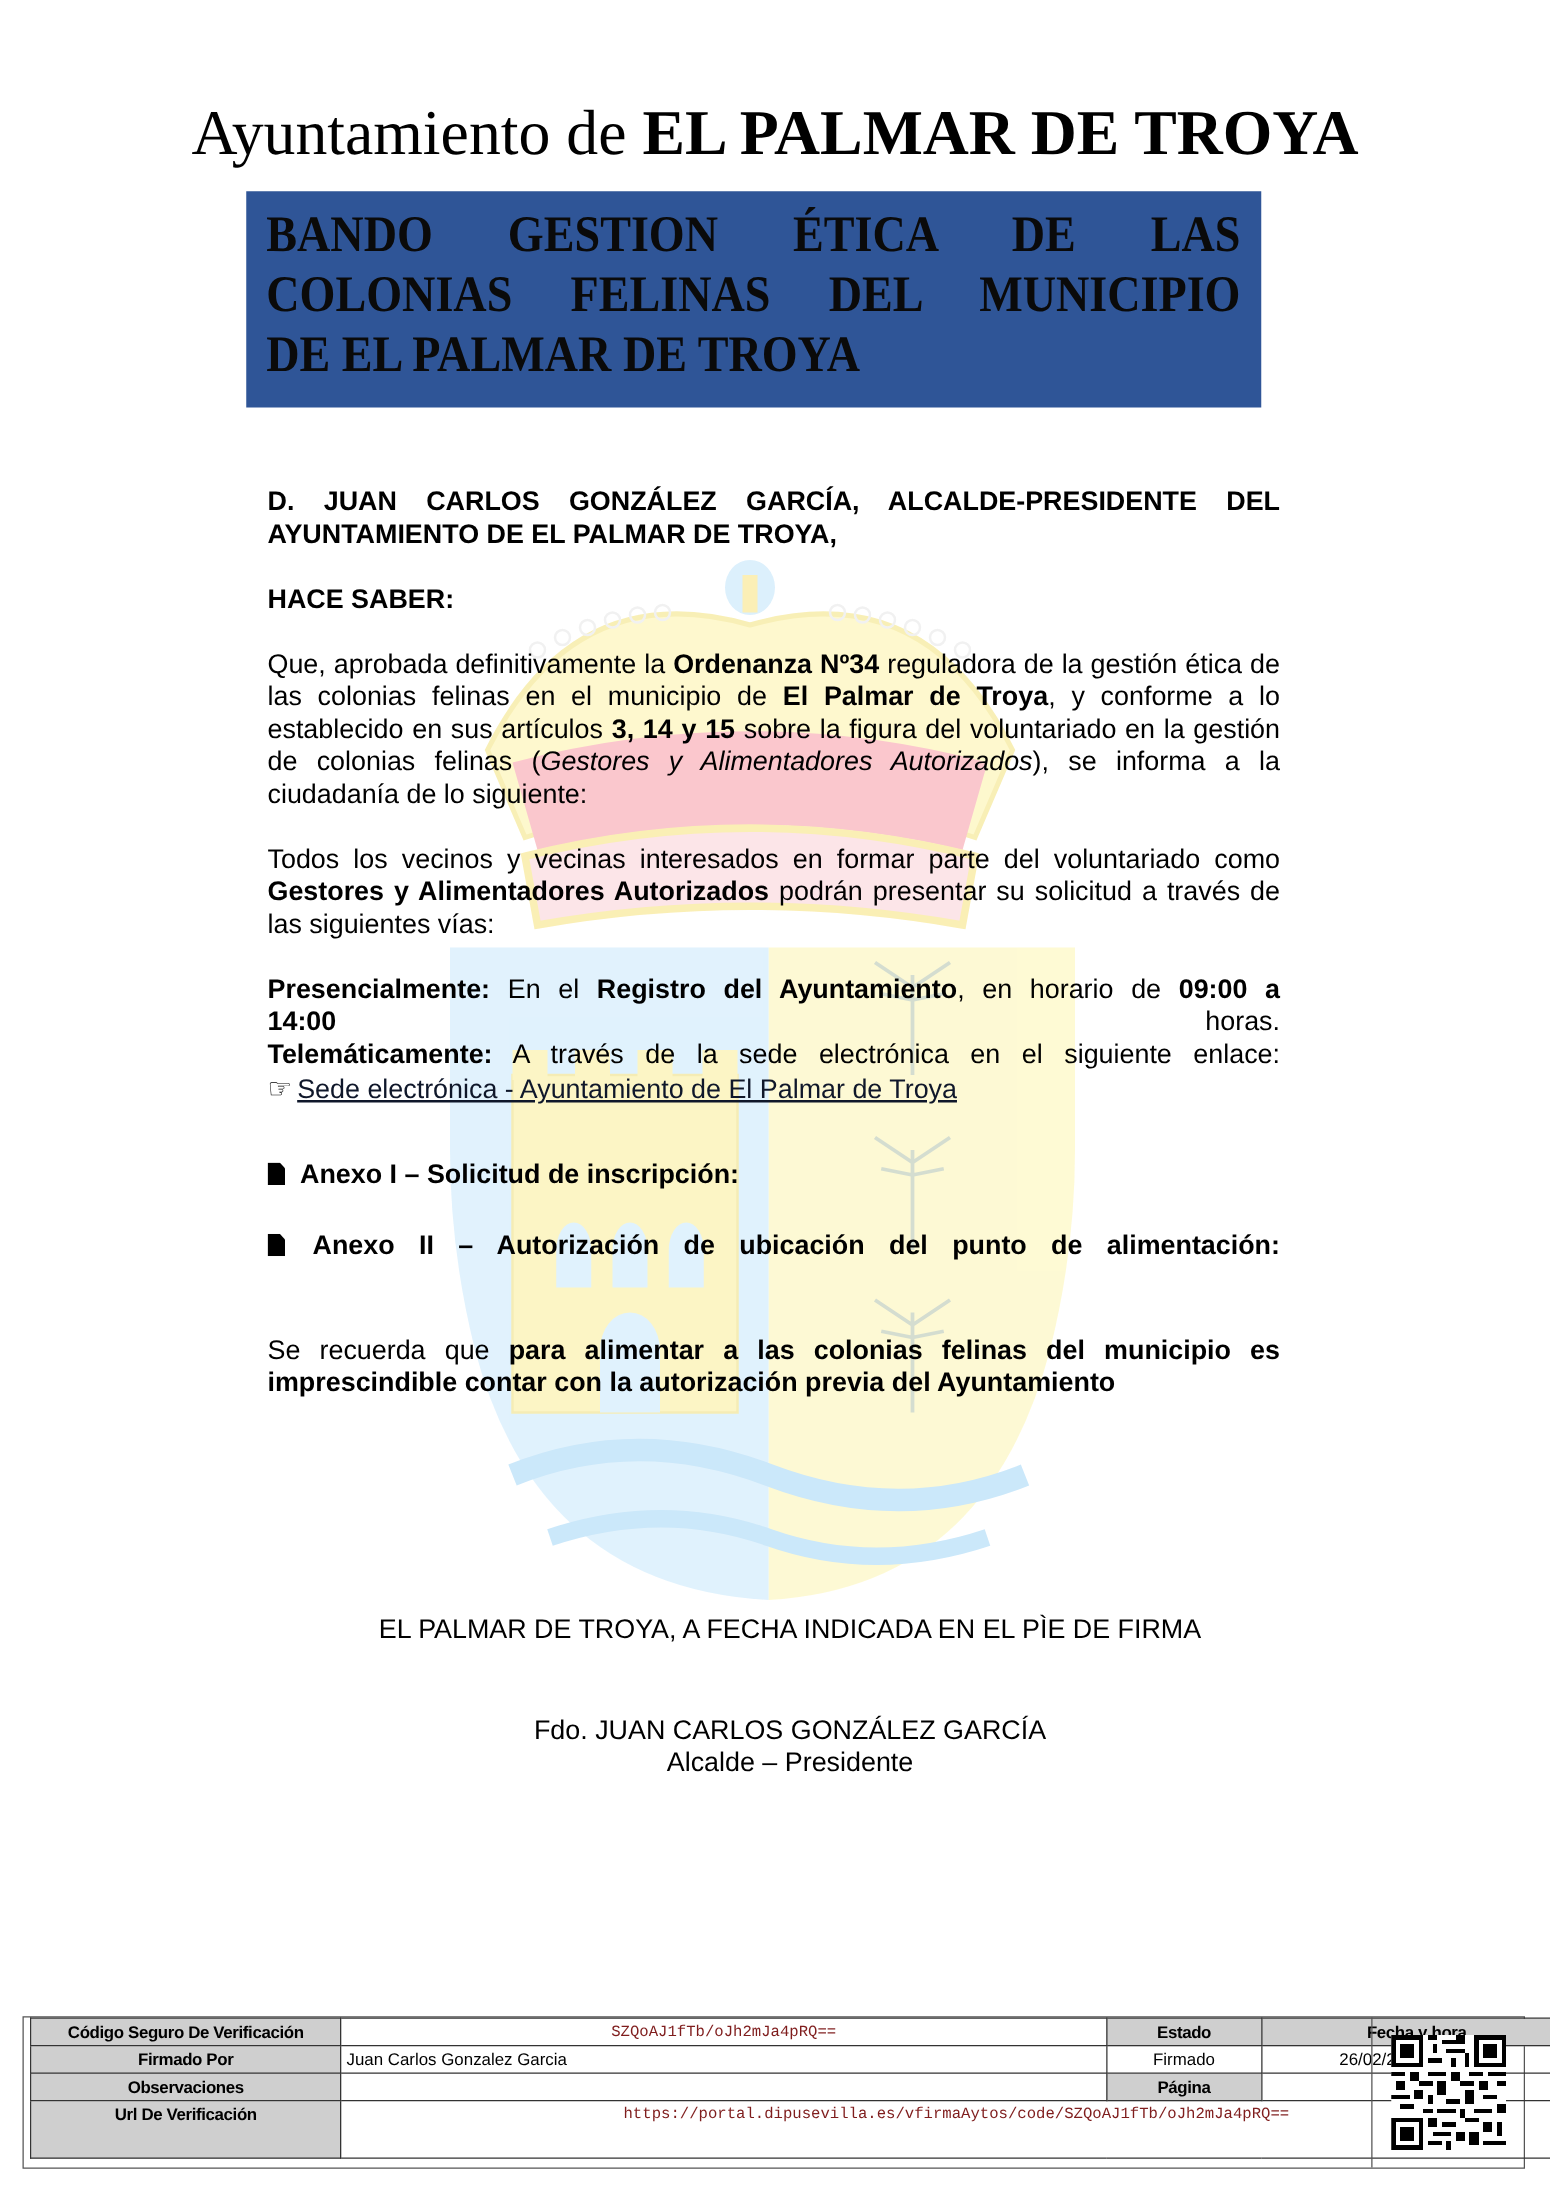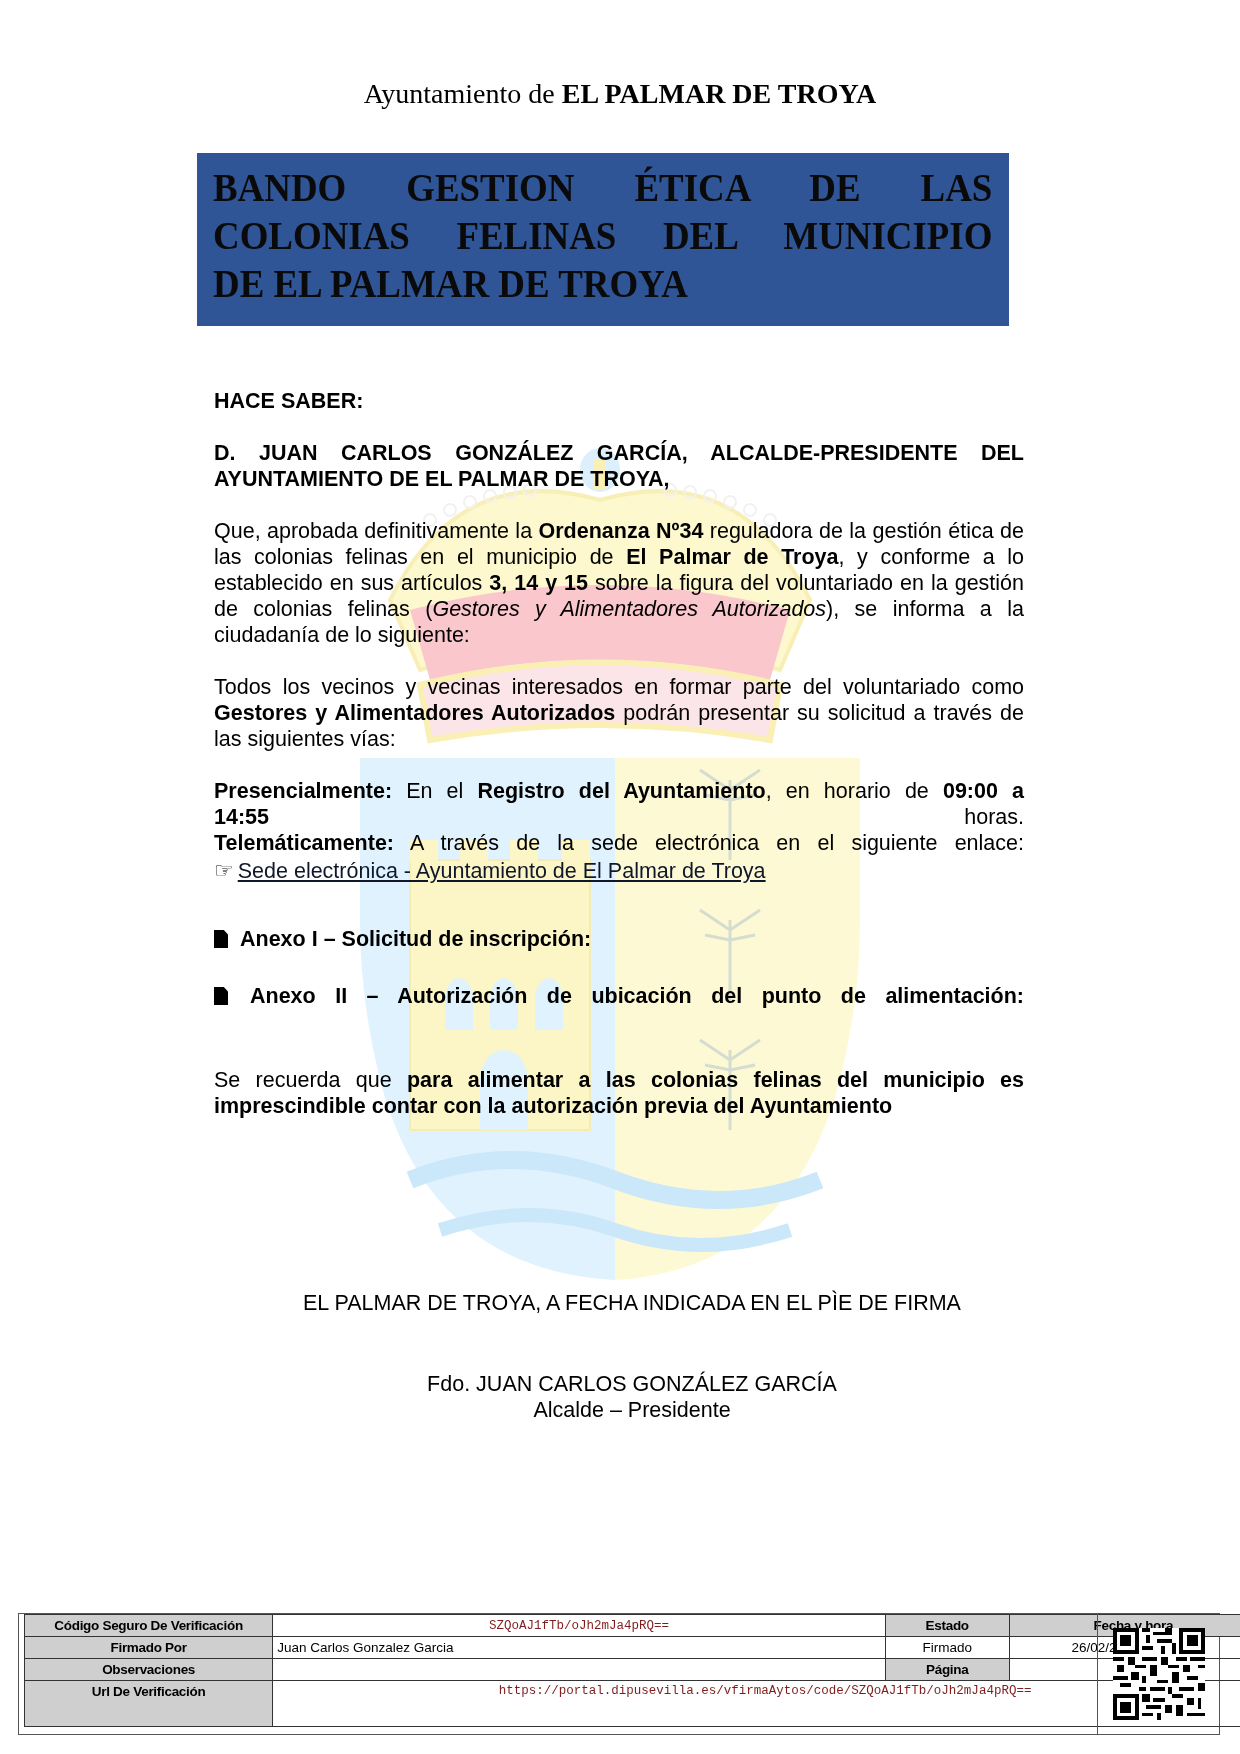--- a/index.html
+++ b/index.html
@@ -4,21 +4,21 @@
   <style>
     html, body { margin: 0; padding: 0; }
     body {
       width: 1240px; height: 1754px; background: #ffffff; position: relative; overflow: hidden;
       font-family: "Liberation Sans", sans-serif; color: #000;
     }
     
     .watermark { position: absolute; left: 350px; top: 440px; width: 530px; height: 860px; z-index: 0; }
     .page-header {
       position: absolute; left: 0; top: 78px; width: 1240px; text-align: center;
-      font-family: "Liberation Serif", serif; font-size: 28px; letter-spacing: 0px; z-index: 2;
+      font-family: "Liberation Serif", serif; font-size: 51px; letter-spacing: 0px; z-index: 2;
     }
     .page-header b { font-weight: bold; }
     .title-box {
       position: absolute; left: 197px; top: 153px; width: 812px; height: 173px;
       background: #2f5597; z-index: 2; box-sizing: border-box; padding: 10px 16px 0 16px;
     }
     .title-box .t {
       font-family: "Liberation Serif", serif; font-weight: bold; font-size: 41px; line-height: 48px;
       color: #0a0a0a; text-align: justify; text-align-last: left; transform: scaleX(0.9); transform-origin: left top;
       width: 866px;
@@ -124,32 +124,32 @@
 
 <div class="title-box">
   <div class="t">
     <span class="title-line">BANDO GESTION ÉTICA DE LAS</span>
     <span class="title-line">COLONIAS FELINAS DEL MUNICIPIO</span>
     <span class="title-line last">DE EL PALMAR DE TROYA</span>
   </div>
 </div>
 
 <div class="body-text">
+  <p><b>D. JUAN CARLOS GONZÁLEZ GARCÍA, ALCALDE-PRESIDENTE DEL AYUNTAMIENTO DE EL PALMAR DE TROYA,</b></p>
+
   <p><b>HACE SABER:</b></p>
-
-  <p><b>D. JUAN CARLOS GONZÁLEZ GARCÍA, ALCALDE-PRESIDENTE DEL AYUNTAMIENTO DE EL PALMAR DE TROYA,</b></p>
 
   <p><span>Que, aprobada definitivamente la </span><b>Ordenanza Nº34</b><span> reguladora de la gestión ética de las colonias felinas en el municipio de </span><b>El Palmar de Troya</b><span>, y conforme a lo establecido en sus artículos </span><b>3, 14 y 15</b><span> sobre la figura del voluntariado en la gestión de colonias felinas (</span><i>Gestores y Alimentadores Autorizados</i><span>), se informa a la ciudadanía de lo siguiente:</span></p>
 
   <p><span>Todos los vecinos y vecinas interesados en formar parte del voluntariado como </span><b>Gestores y Alimentadores Autorizados</b><span> podrán presentar su solicitud a través de las siguientes vías:</span></p>
 
   <p style="margin-bottom:16px;">
     <span style="display:block; text-align:justify; text-align-last:justify;"><b>Presencialmente:</b><span> En el </span><b>Registro del Ayuntamiento</b><span>, en horario de </span> <b>09:00 a</b></span>
     <span style="display:flex; justify-content:space-between;">
-        <b>14:55</b>
+        <b>14:00</b>
         <span>horas.</span>
       </span>
     <span style="display:block; text-align:justify; text-align-last:justify;"><b>Telemáticamente:</b><span> A través de la sede electrónica en el siguiente enlace:</span></span>
     <span style="display:block; margin-top:2px;"><span class="hand">☞</span><a class="link">Sede electrónica - Ayuntamiento de El Palmar de Troya</a></span>
   </p>
   <div style="height:26px"></div>
 
 
   <div class="annex">
     <span class="doc-ic"></span>

